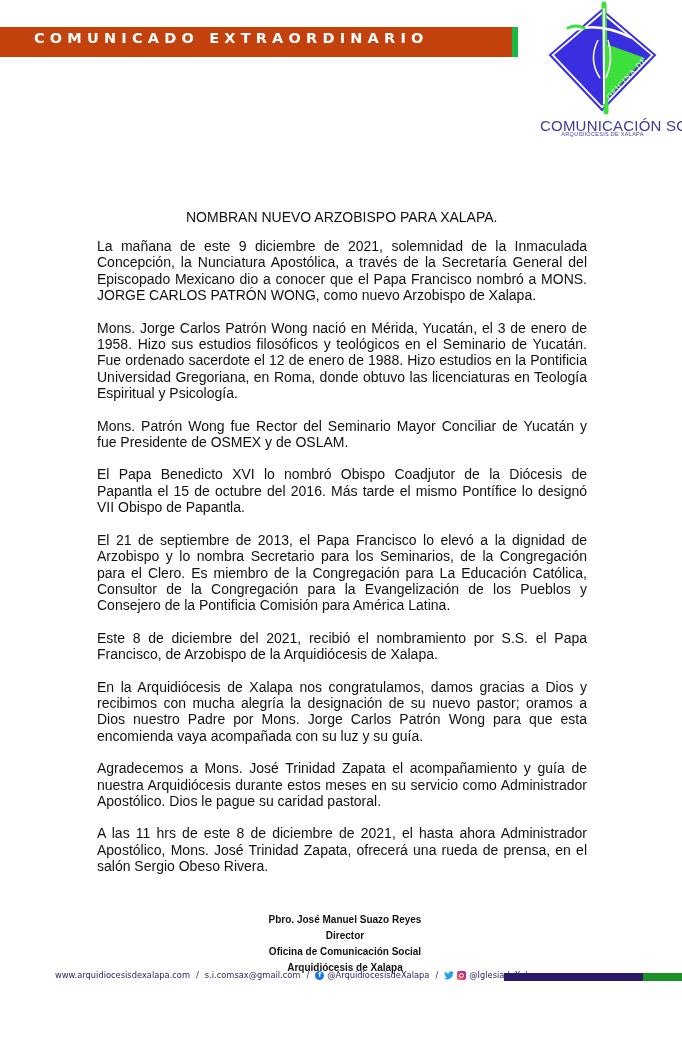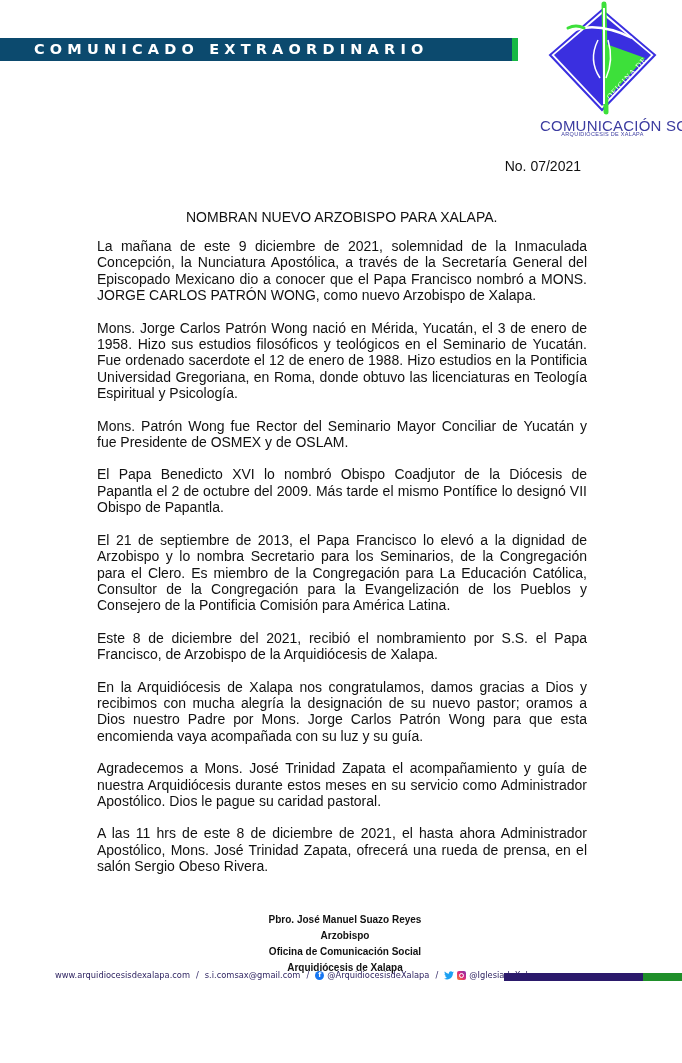--- a/index.html
+++ b/index.html
@@ -11,24 +11,24 @@
       width: 682px;
       height: 1063px;
       position: relative;
       overflow: hidden;
       font-family: "Liberation Sans", sans-serif;
       color: #111111;
     }
     .header-bar {
       position: absolute;
       left: 0;
-      top: 38px;
+      top: 27px;
       width: 512px;
-      height: 23px;
-      background: #0c4a6e;
+      height: 30px;
+      background: #c2410c;
       border-right: 6px solid #17b844;
       box-sizing: content-box;
     }
     .header-bar-title {
       position: absolute;
       left: 34px;
       top: 3px;
       font-family: "DejaVu Sans", sans-serif;
       font-weight: bold;
       font-size: 14.5px;
@@ -202,40 +202,39 @@
     <path d="M58 40 Q48 60 60 78" stroke="#ffffff" stroke-width="1.5" fill="none"></path>
     <path d="M68 40 Q74 60 66 78" stroke="#ffffff" stroke-width="1.5" fill="none"></path>
 
     <text x="0" y="0" font-family="Liberation Serif, serif" font-size="8" fill="#ffffff" letter-spacing="1" transform="translate(70,100) rotate(-47)">OFICINA DE</text>
   </svg>
   <div class="logo-caption-main">COMUNICACIÓN SOCIAL</div>
   <div class="logo-caption-sub">ARQUIDIÓCESIS DE XALAPA</div>
 </div>
 
 <div class="ref-block">
-  <div>No. 07/2021</div>
 </div>
 
 <div class="doc-title">NOMBRAN NUEVO ARZOBISPO PARA XALAPA.</div>
 
 <div class="body-text">
   <p>La mañana de este 9 diciembre de 2021, solemnidad de la Inmaculada Concepción, la Nunciatura Apostólica, a través de la Secretaría General del Episcopado Mexicano dio a conocer que el Papa Francisco nombró a MONS. JORGE CARLOS PATRÓN WONG, como nuevo Arzobispo de Xalapa.</p>
   <p>Mons. Jorge Carlos Patrón Wong nació en Mérida, Yucatán, el 3 de enero de 1958. Hizo sus estudios filosóficos y teológicos en el Seminario de Yucatán. Fue ordenado sacerdote el 12 de enero de 1988. Hizo estudios en la Pontificia Universidad Gregoriana, en Roma, donde obtuvo las licenciaturas en Teología Espiritual y Psicología.</p>
   <p>Mons. Patrón Wong fue Rector del Seminario Mayor Conciliar de Yucatán y fue Presidente de OSMEX y de OSLAM.</p>
-  <p>El Papa Benedicto XVI lo nombró Obispo Coadjutor de la Diócesis de Papantla el 2 de octubre del 2009. Más tarde el mismo Pontífice lo designó VII Obispo de Papantla.</p>
+  <p>El Papa Benedicto XVI lo nombró Obispo Coadjutor de la Diócesis de Papantla el 15 de octubre del 2016. Más tarde el mismo Pontífice lo designó VII Obispo de Papantla.</p>
   <p>El 21 de septiembre de 2013, el Papa Francisco lo elevó a la dignidad de Arzobispo y lo nombra Secretario para los Seminarios, de la Congregación para el Clero. Es miembro de la Congregación para La Educación Católica, Consultor de la Congregación para la Evangelización de los Pueblos y Consejero de la Pontificia Comisión para América Latina.</p>
   <p>Este 8 de diciembre del 2021, recibió el nombramiento por S.S. el Papa Francisco, de Arzobispo de la Arquidiócesis de Xalapa.</p>
   <p>En la Arquidiócesis de Xalapa nos congratulamos, damos gracias a Dios y recibimos con mucha alegría la designación de su nuevo pastor; oramos a Dios nuestro Padre por Mons. Jorge Carlos Patrón Wong para que esta encomienda vaya acompañada con su luz y su guía.</p>
   <p>Agradecemos a Mons. José Trinidad Zapata el acompañamiento y guía de nuestra Arquidiócesis durante estos meses en su servicio como Administrador Apostólico. Dios le pague su caridad pastoral.</p>
   <p>A las 11 hrs de este 8 de diciembre de 2021, el hasta ahora Administrador Apostólico, Mons. José Trinidad Zapata, ofrecerá una rueda de prensa, en el salón Sergio Obeso Rivera.</p>
 </div>
 
 <div class="signature">
   <div>Pbro. José Manuel Suazo Reyes</div>
-  <div>Arzobispo</div>
+  <div>Director</div>
   <div>Oficina de Comunicación Social</div>
   <div>Arquidiócesis de Xalapa</div>
 </div>
 
 <div class="footer">
   <div class="footer-text">
     <span>www.arquidiocesisdexalapa.com</span>
     <span class="footer-sep">/</span>
     <span>s.i.comsax@gmail.com</span>
     <span class="footer-sep">/</span>

